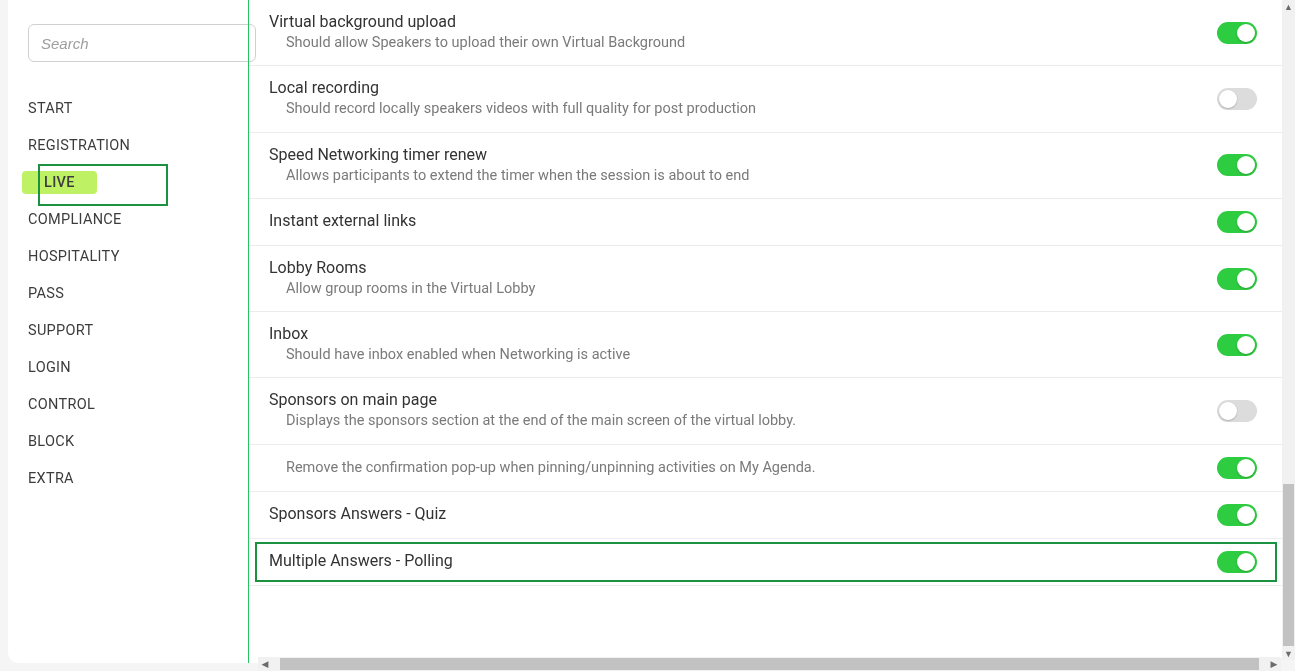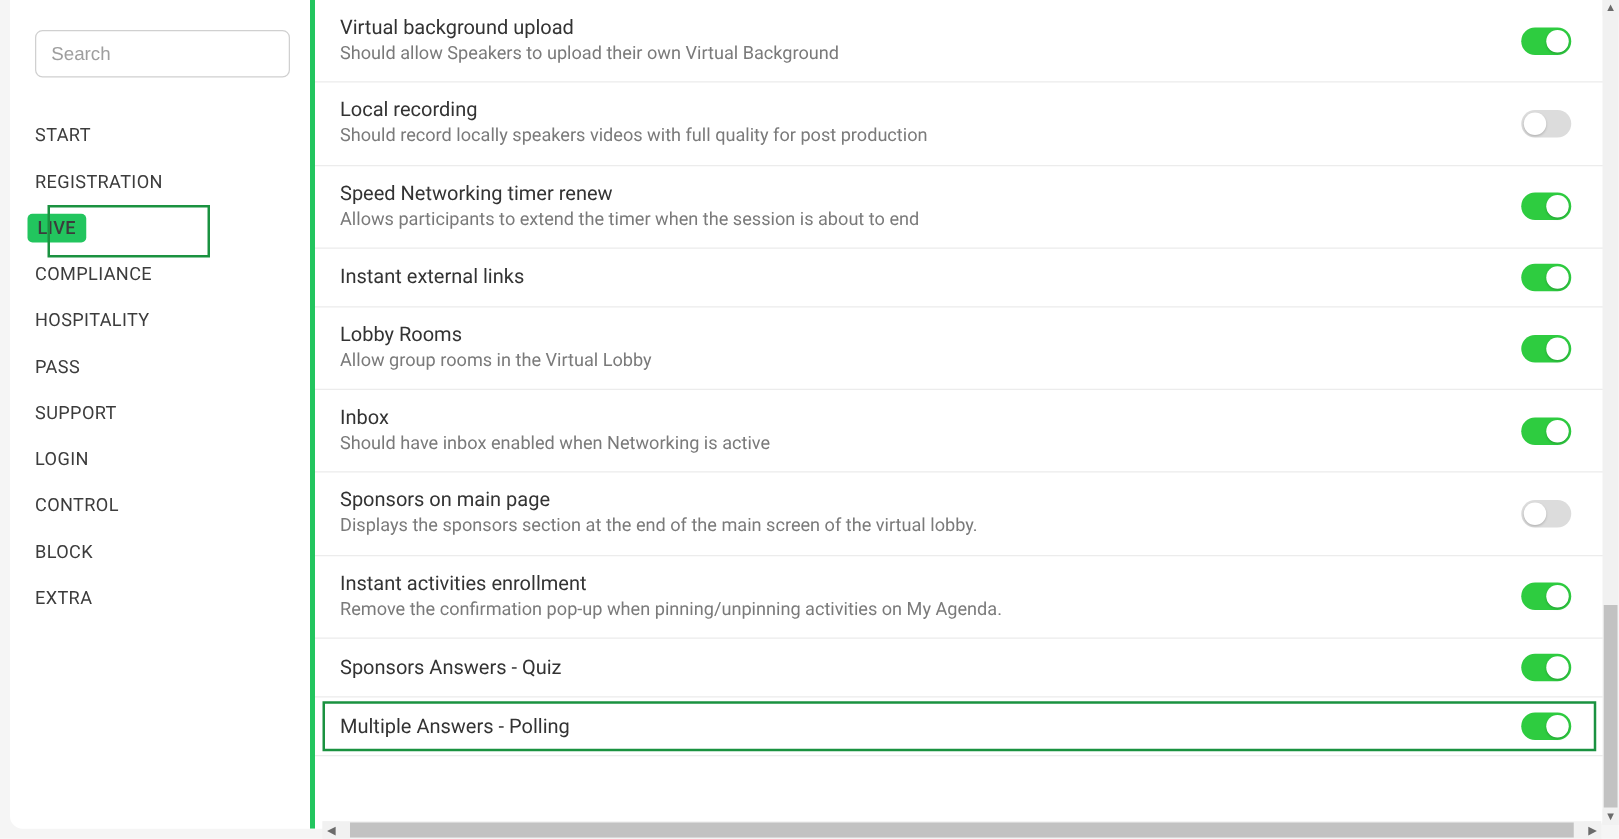--- a/index.html
+++ b/index.html
@@ -21,64 +21,65 @@
       border-radius: 0 0 10px 10px;
       display: flex;
       overflow: hidden;
     }
     .sidebar {
       width: 240px;
       padding: 24px 16px 16px 16px;
       flex-shrink: 0;
     }
     .search-box {
-      width: 204px;
+      width: 228px;
       height: 38px;
       border: 1px solid #d0d0d0;
       border-radius: 6px;
       padding: 0 12px;
       font-size: 15px;
       color: #3b82f6;
       outline: none;
       margin-bottom: 28px;
       margin-left: 4px;
+      font-style: italic;
     }
     .search-box::placeholder { color: #9e9e9e; }
     .nav-list { list-style: none; }
     .nav-item {
       font-size: 14.5px;
       color: #3c3c3c;
       padding: 10px 4px;
       cursor: pointer;
       letter-spacing: 0.3px;
       position: relative;
     }
     .nav-item.active {
       font-weight: 500;
     }
     .nav-item.active span {
-      background: #22c55e;
-      padding: 3px 8px;
+      background: #bef264;
+      padding: 3px 22px;
       border-radius: 4px;
       margin-left: -6px;
     }
     .highlight-box-nav {
       position: absolute;
       border: 2.5px solid #1a9240;
       left: 14px;
       top: 0px;
       width: 130px;
       height: 42px;
       pointer-events: none;
     }
     .main-content {
       flex: 1;
       overflow-y: auto;
       overflow-x: auto;
-      border-left: 4px solid #22c55e;
+      border-left: 1px solid #22c55e;
     }
     .settings-list {
       min-width: 1000px;
     }
     .setting-row {
       display: flex;
       align-items: center;
       justify-content: space-between;
       padding: 12px 20px 12px 20px;
       border-bottom: 1px solid #ececec;
@@ -88,20 +89,21 @@
     .setting-title {
       font-size: 16px;
       color: #333333;
       font-weight: 400;
       margin-bottom: 2px;
     }
     .setting-desc {
       font-size: 14.5px;
       color: #7a7a7a;
       line-height: 1.4;
+      margin-left: 17px;
     }
     .toggle {
       width: 40px;
       height: 22px;
       border-radius: 11px;
       position: relative;
       cursor: pointer;
       flex-shrink: 0;
       margin-left: 20px;
       margin-right: 6px;
@@ -228,21 +230,20 @@
           <div class="setting-text">
             <div class="setting-title">Sponsors on main page</div>
             <div class="setting-desc">Displays the sponsors section at the end of the main screen of the virtual lobby.</div>
           </div>
           <div class="toggle off">
             <div class="knob"></div>
           </div>
         </div>
         <div class="setting-row">
           <div class="setting-text">
-            <div class="setting-title">Instant activities enrollment</div>
             <div class="setting-desc">Remove the confirmation pop-up when pinning/unpinning activities on My Agenda.</div>
           </div>
           <div class="toggle on">
             <div class="knob"></div>
           </div>
         </div>
         <div class="setting-row">
           <div class="setting-text">
             <div class="setting-title">Sponsors Answers - Quiz</div>
           </div>

